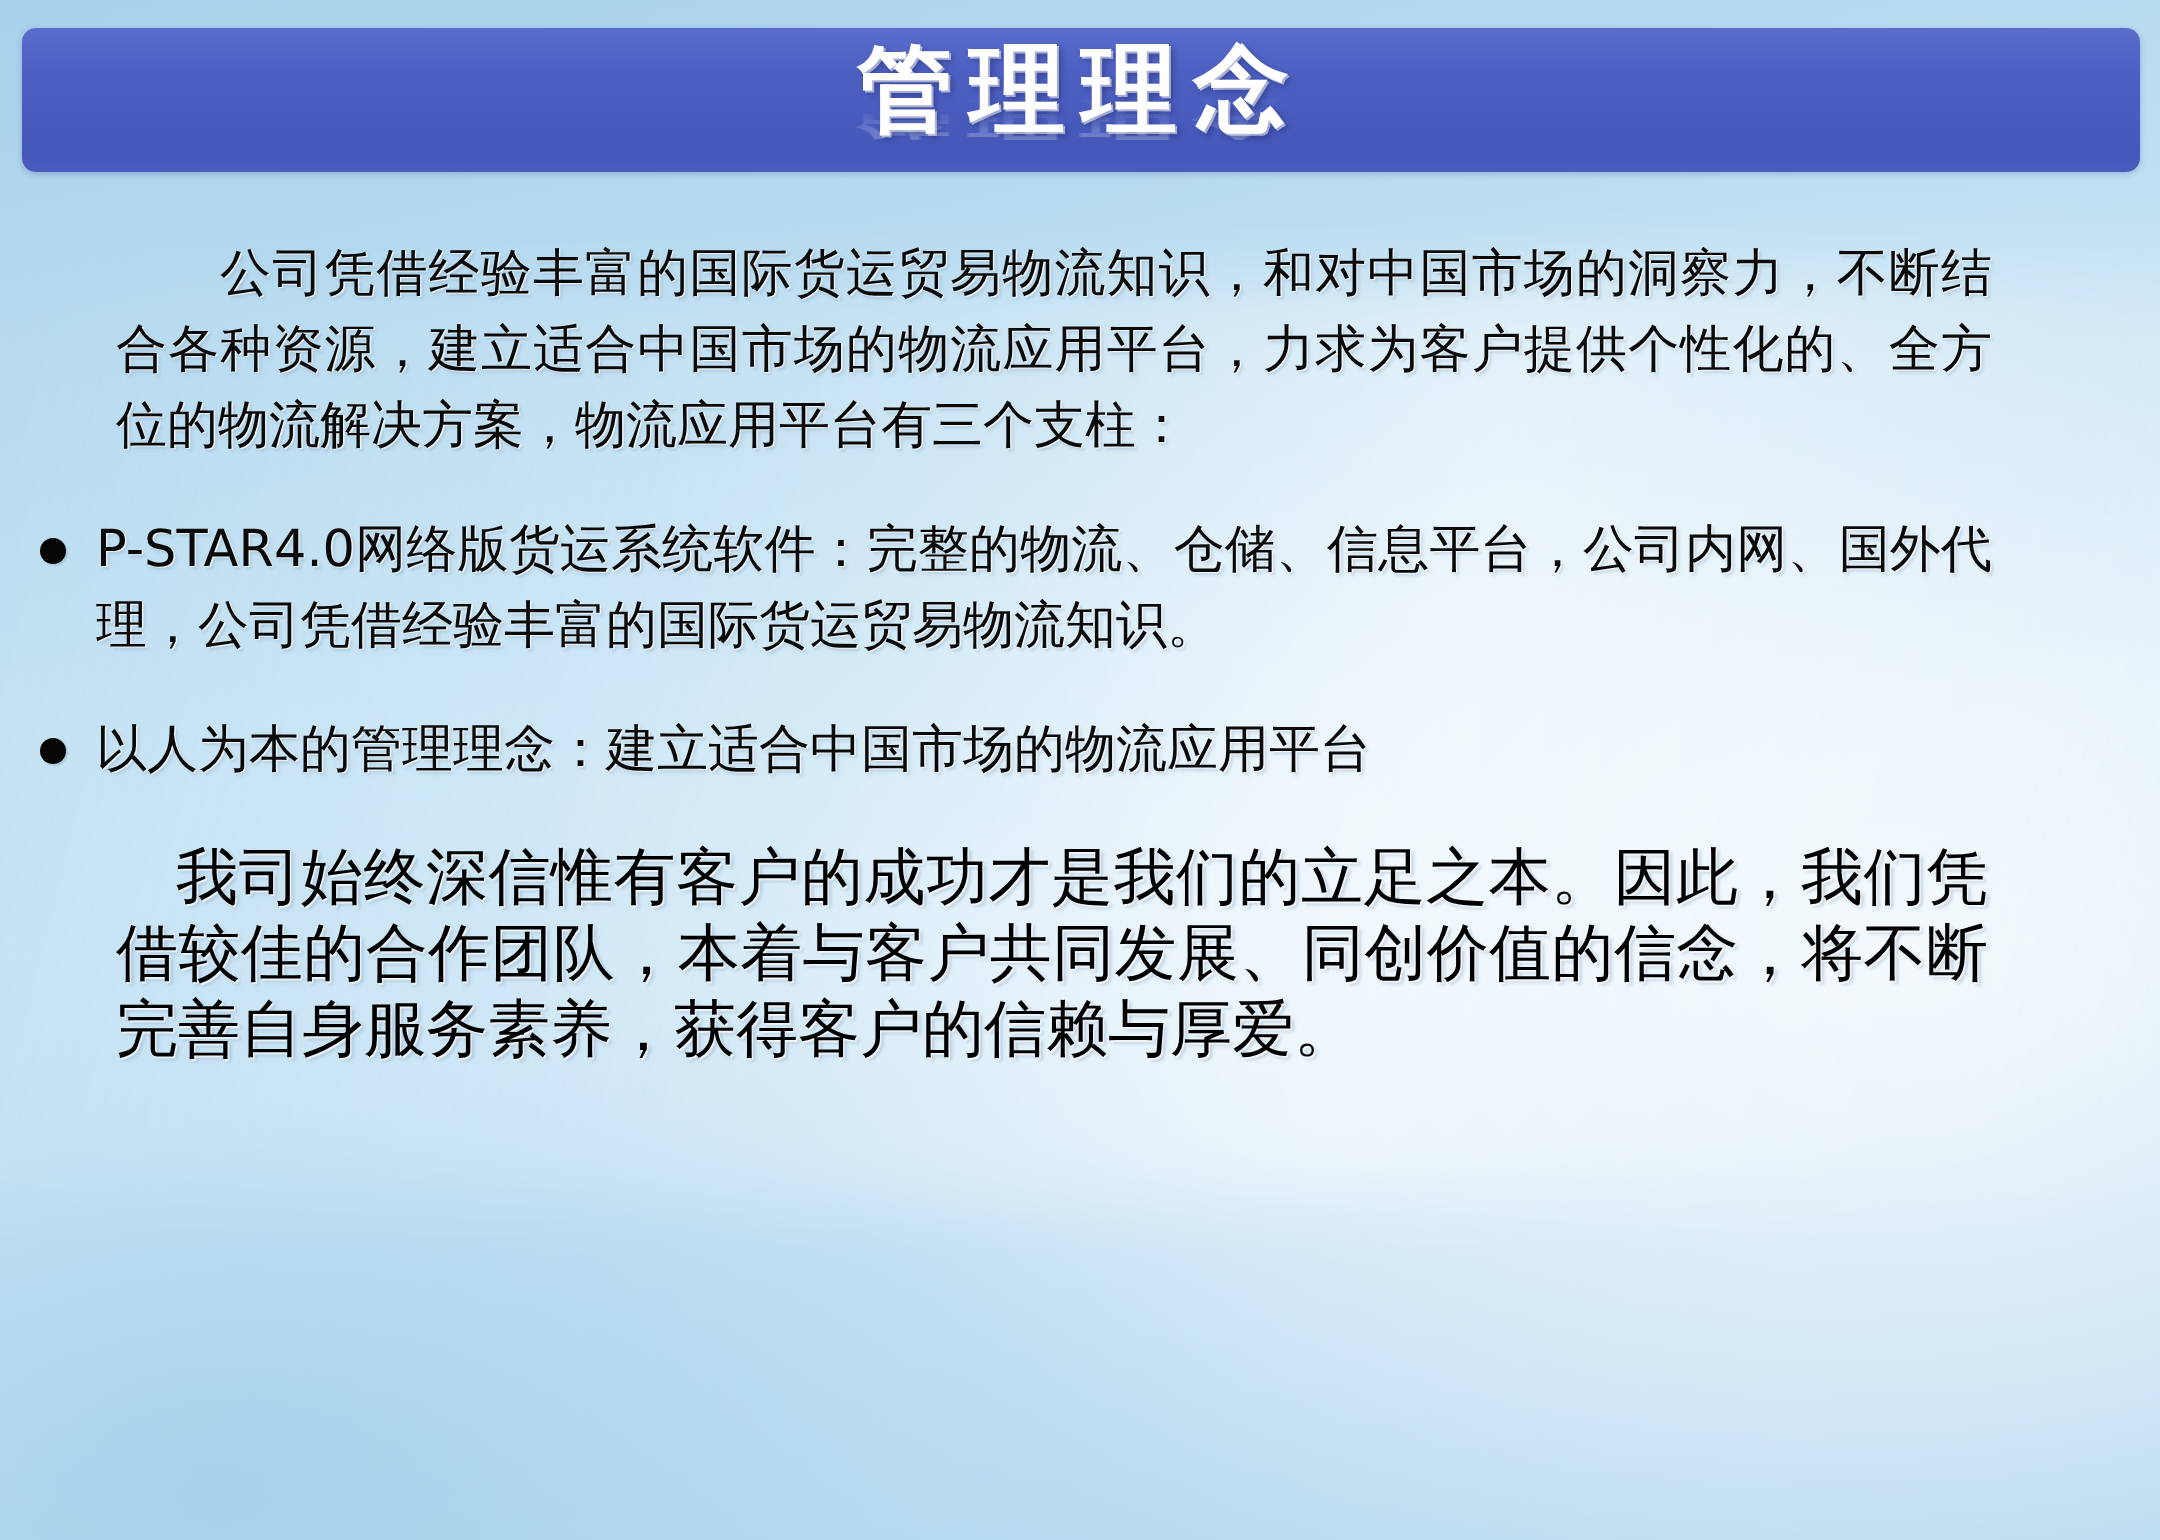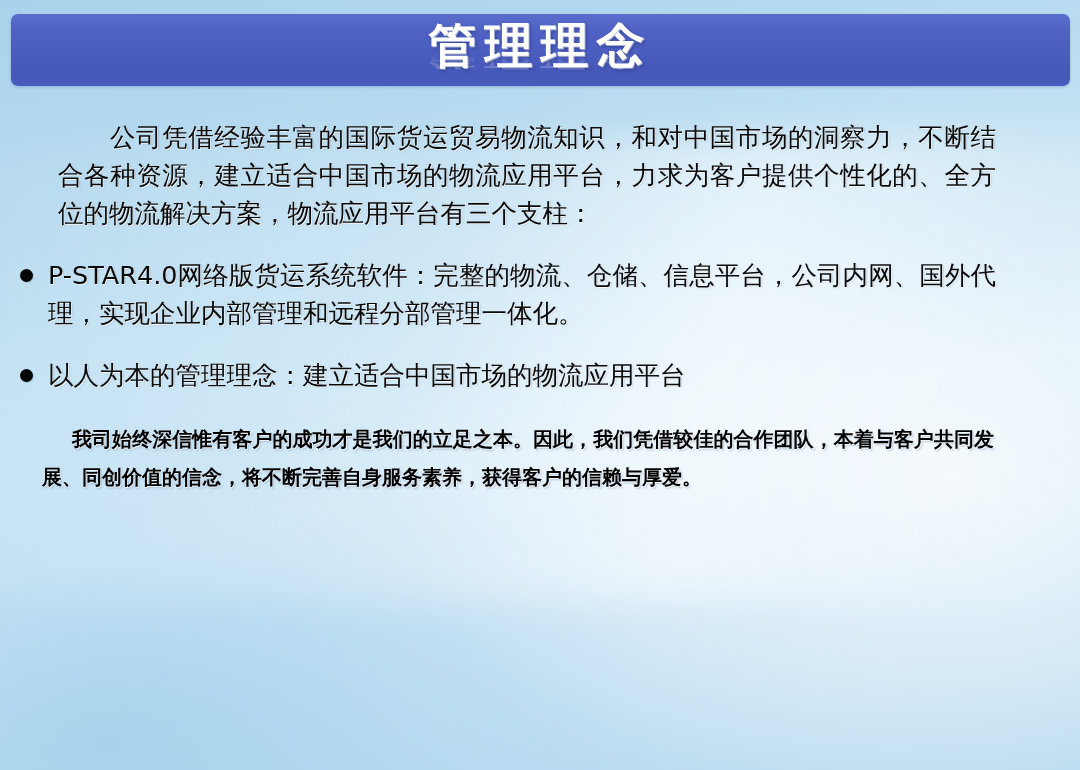--- a/index.html
+++ b/index.html
@@ -156,24 +156,24 @@
     border-radius:50%;
     background:#060606;
     margin-top:13px;
     margin-right:15px;
     box-shadow:0.8px 0.8px 1px rgba(120,150,180,0.45);
   }
 
   .bullet-text { flex:1 1 auto; }
 
   .closing {
-    margin:26px 44px 0 42px;
-    font-size:20px;
+    margin:26px 44px 0 58px;
+    font-size:31px;
     line-height:38px;
-    font-weight:bold;
+    font-weight:normal;
     text-indent:30px;
     text-align:justify;
     text-justify:inter-character;
     color:#000000;
     text-shadow:0.8px 0.8px 0.7px rgba(255,255,255,0.8),
                 1.6px 1.6px 1.8px rgba(110,140,175,0.40);
   }
 </style>
 </head>
 <body>
@@ -188,21 +188,21 @@
       <div id="title-reflection">管理理念</div>
     </div>
   </div>
 
   <div id="content">
 
     <p class="para intro">公司凭借经验丰富的国际货运贸易物流知识，和对中国市场的洞察力，不断结合各种资源，建立适合中国市场的物流应用平台，力求为客户提供个性化的、全方位的物流解决方案，物流应用平台有三个支柱：</p>
 
     <div class="bullet-row">
       <span class="bullet-dot"></span>
-      <span class="bullet-text">P-STAR4.0网络版货运系统软件：完整的物流、仓储、信息平台，公司内网、国外代理，实现企业内部管理和远程分部管理一体化。</span>
+      <span class="bullet-text">P-STAR4.0网络版货运系统软件：完整的物流、仓储、信息平台，公司内网、国外代理，公司凭借经验丰富的国际货运贸易物流知识。</span>
     </div>
 
 
     <div class="bullet-row">
       <span class="bullet-dot"></span>
       <span class="bullet-text">以人为本的管理理念：建立适合中国市场的物流应用平台</span>
     </div>
 
     <p class="closing">我司始终深信惟有客户的成功才是我们的立足之本。因此，我们凭借较佳的合作团队，本着与客户共同发展、同创价值的信念，将不断完善自身服务素养，获得客户的信赖与厚爱。</p>
 

